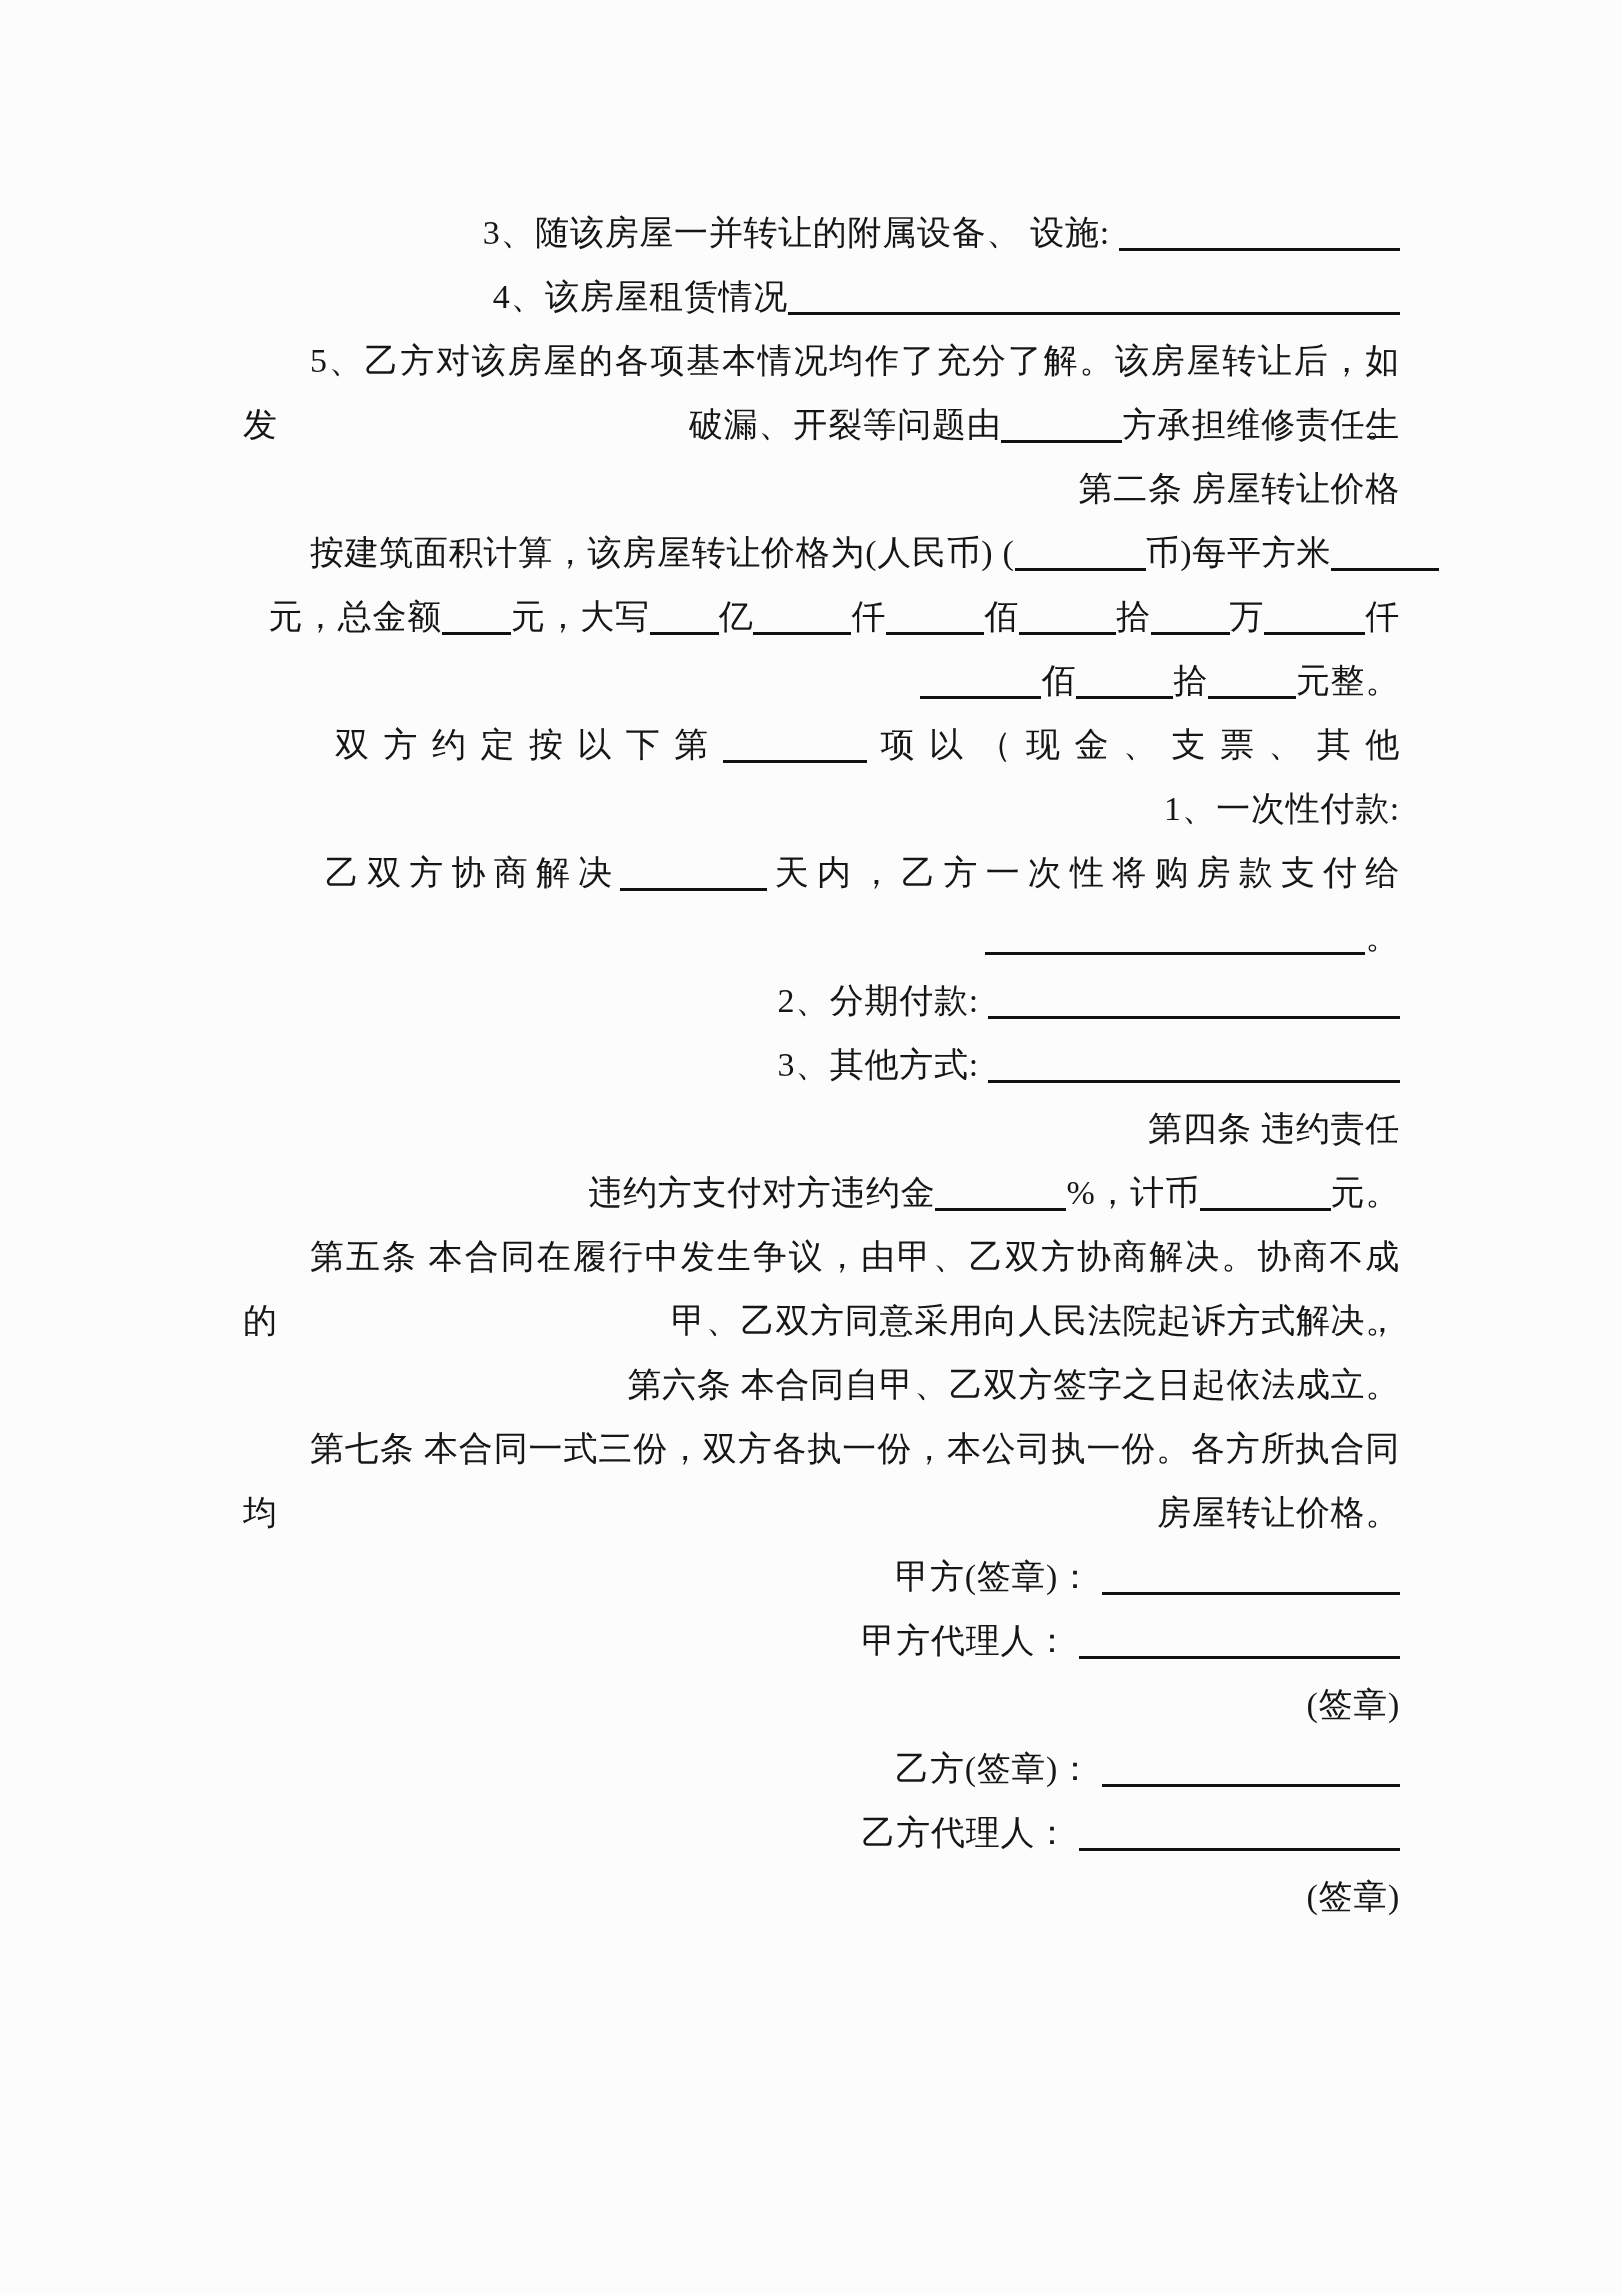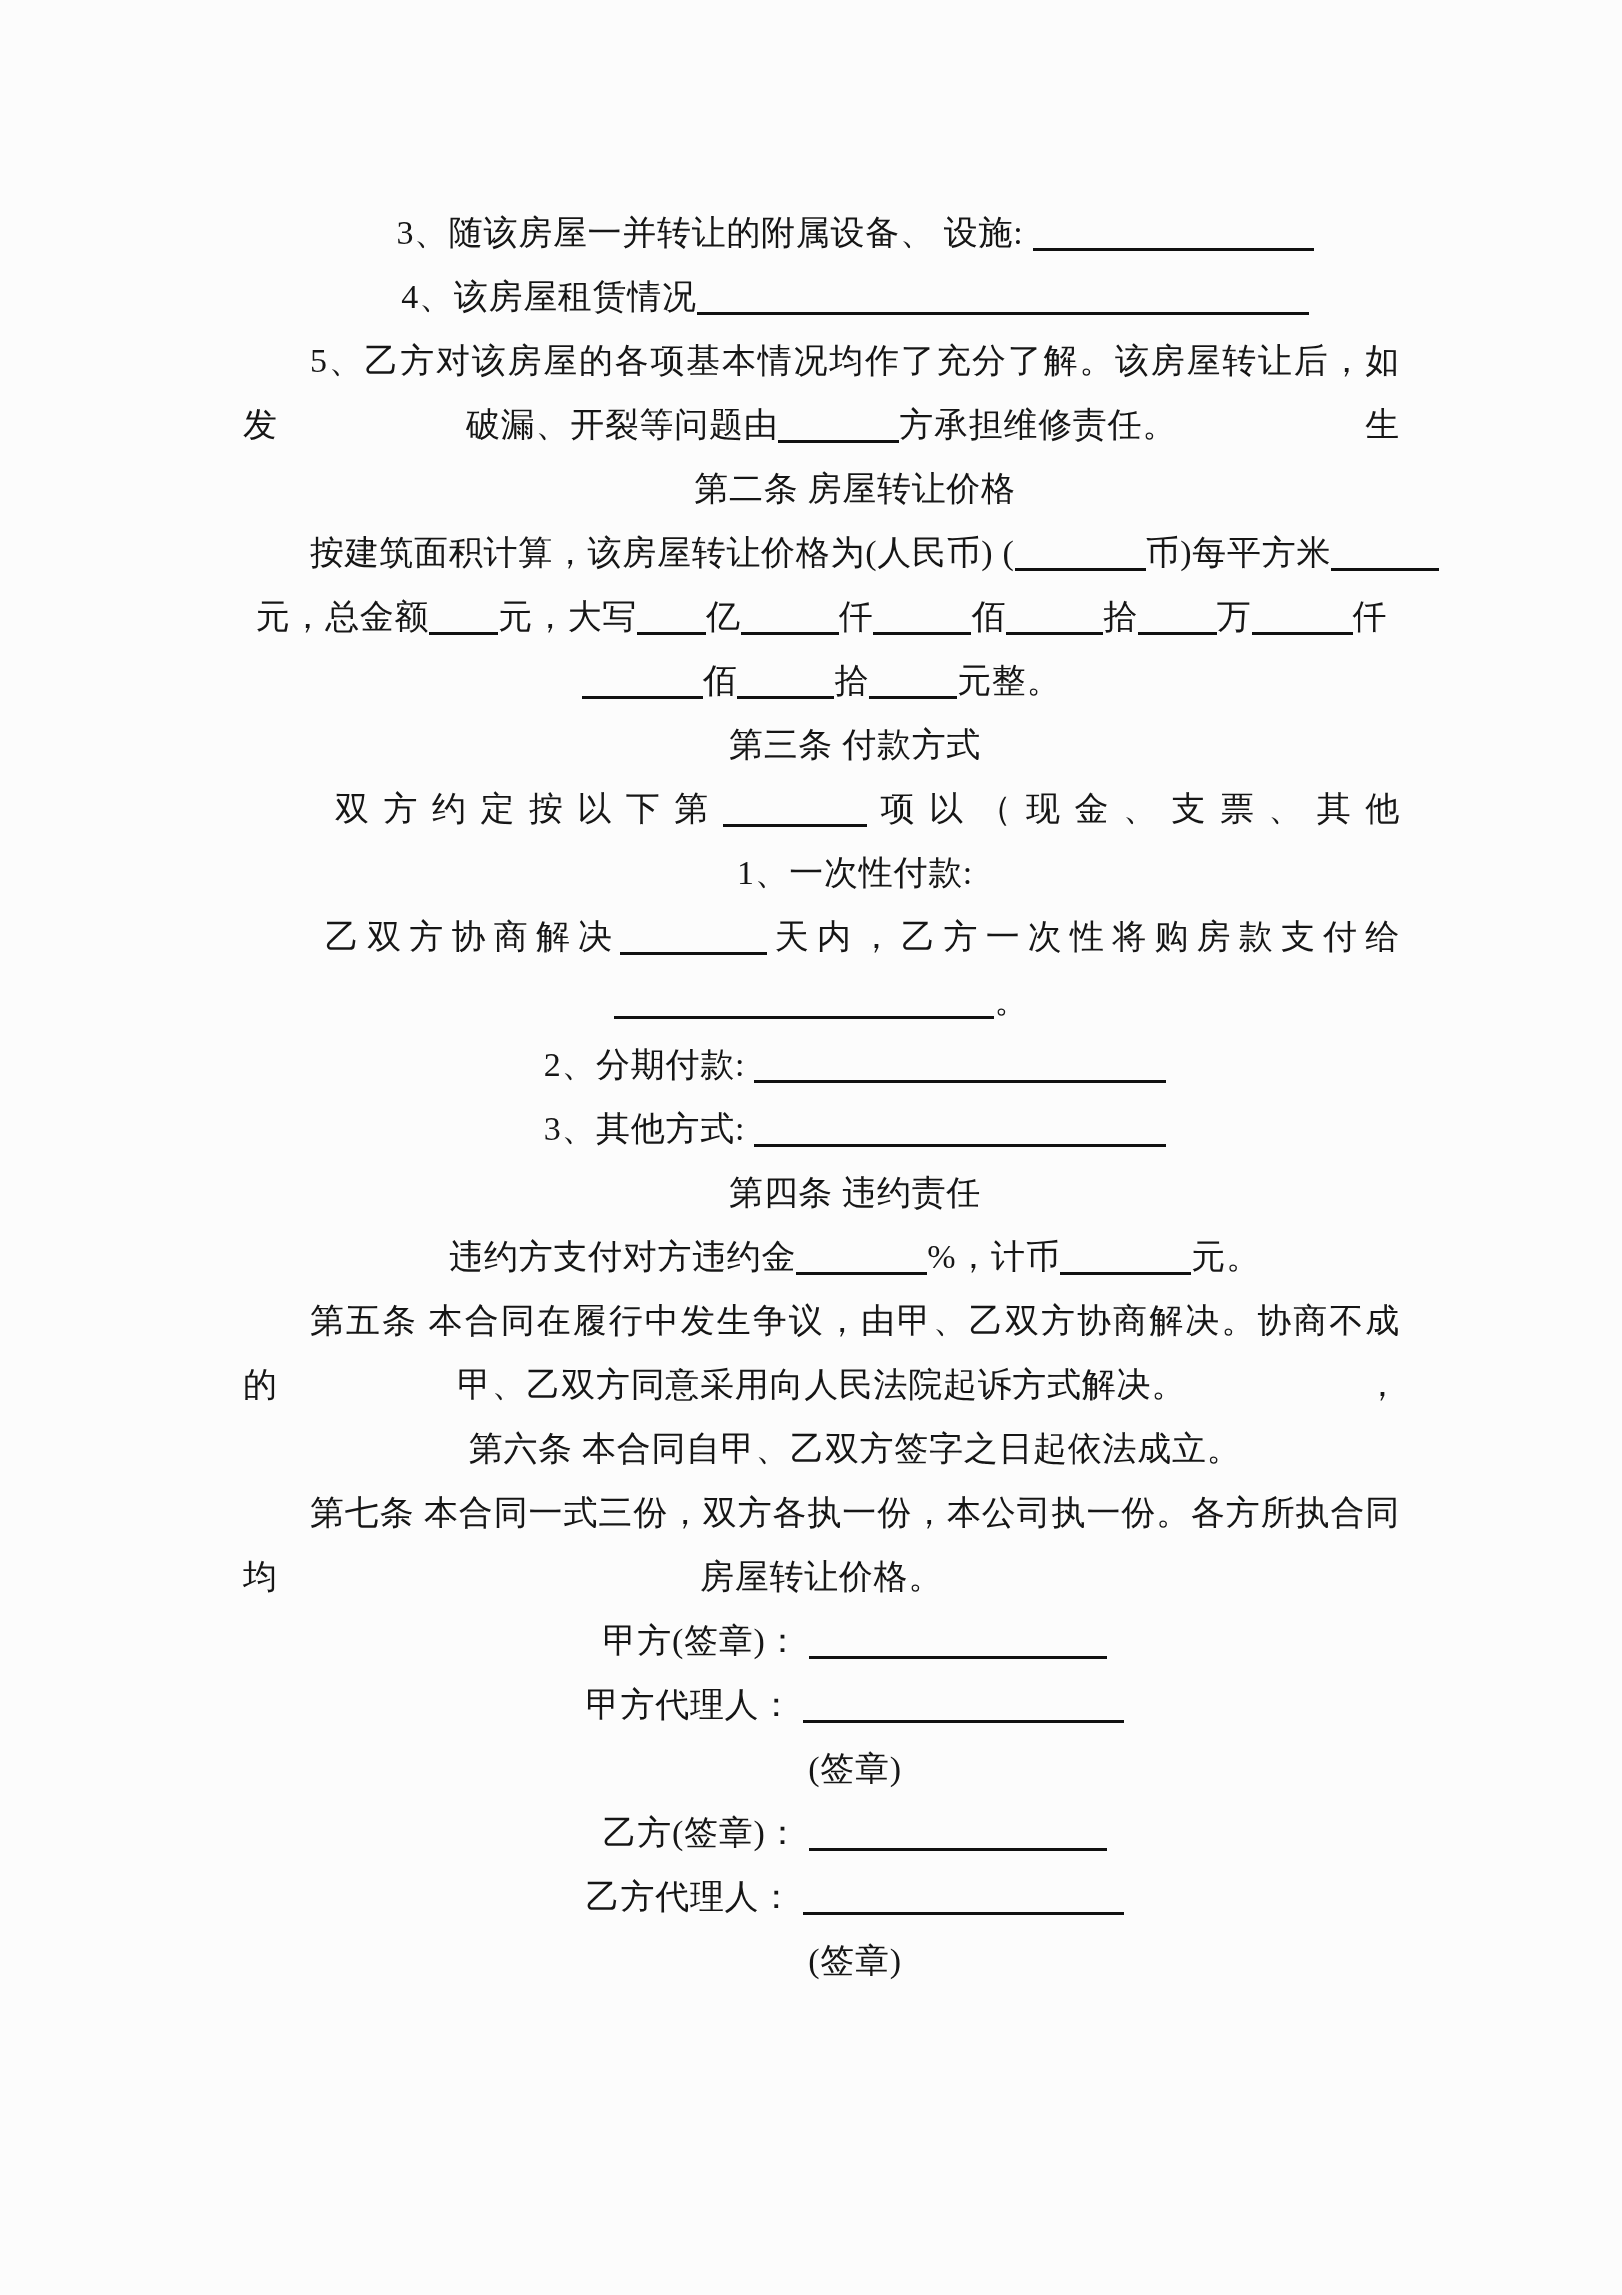--- a/index.html
+++ b/index.html
@@ -23,21 +23,21 @@
   .doc{
     position:absolute;
     left:243px;top:201px;
     width:1157px;
   }
   .line{
     height:64px;
     line-height:64px;
     font-size:34px;
     white-space:nowrap;
-    text-align:center;
+    text-align:right;
   }
   .line.ind{ text-indent:67px; }
   .line.spread{
     white-space:normal;
     text-align:justify;
     text-align-last:justify;
   }
   .t{ letter-spacing:0.7px; }
   .bl{
     display:inline-block;
@@ -52,21 +52,20 @@
 <div class="page">
   <section class="doc" id="doc">
       <div class="line ind"><span class="t">3、随该房屋一并转让的附属设备、 设施: </span><span class="bl" style="width: 281px;"></span></div>
       <div class="line ind"><span class="t">4、该房屋租赁情况</span><span class="bl" style="width: 612px;"></span></div>
       <div class="line ind spread"><span class="t">5、乙方对该房屋的各项基本情况均作了充分了解。该房屋转让后，如发生</span></div>
       <div class="line"><span class="t">破漏、开裂等问题由</span><span class="bl" style="width: 121px;"></span><span class="t">方承担维修责任。</span></div>
       <div class="line ind"><span class="t">第二条 房屋转让价格</span></div>
       <div class="line ind"><span class="t">按建筑面积计算，该房屋转让价格为(人民币) (</span><span class="bl" style="width: 131px;"></span><span class="t">币)每平方米</span><span class="bl" style="width: 108px;"></span></div>
       <div class="line"><span class="t">元，总金额</span><span class="bl" style="width: 69px;"></span><span class="t">元，大写</span><span class="bl" style="width: 69px;"></span><span class="t">亿</span><span class="bl" style="width: 98px;"></span><span class="t">仟</span><span class="bl" style="width: 98px;"></span><span class="t">佰</span><span class="bl" style="width: 97px;"></span><span class="t">拾</span><span class="bl" style="width: 79px;"></span><span class="t">万</span><span class="bl" style="width: 101px;"></span><span class="t">仟</span></div>
       <div class="line"><span class="bl" style="width: 121px;"></span><span class="t">佰</span><span class="bl" style="width: 97px;"></span><span class="t">拾</span><span class="bl" style="width: 88px;"></span><span class="t">元整。</span></div>
-      <div class="line ind"><span class="t">第三条 付款方式</span></div>
       <div class="line spread" style="padding-left: 92px;"><span class="t">双方约定按以下第</span><span class="bl" style="width: 144px;"></span><span class="t">项以（现金、支票、其他</span></div>
       <div class="line ind"><span class="t">1、一次性付款:</span></div>
       <div class="line spread" style="padding-left: 82px;"><span class="t">乙双方协商解决</span><span class="bl" style="width: 147px;"></span><span class="t">天内，乙方一次性将购房款支付给</span></div>
       <div class="line"><span class="bl" style="width: 380px;"></span><span class="t">。</span></div>
       <div class="line ind"><span class="t">2、分期付款: </span><span class="bl" style="width: 412px;"></span></div>
       <div class="line ind"><span class="t">3、其他方式: </span><span class="bl" style="width: 412px;"></span></div>
       <div class="line ind"><span class="t">第四条 违约责任</span></div>
       <div class="line ind"><span class="t">违约方支付对方违约金</span><span class="bl" style="width: 131px;"></span><span class="t">%，计币</span><span class="bl" style="width: 131px;"></span><span class="t">元。</span></div>
       <div class="line ind spread"><span class="t">第五条 本合同在履行中发生争议，由甲、乙双方协商解决。协商不成的，</span></div>
       <div class="line"><span class="t">甲、乙双方同意采用向人民法院起诉方式解决。</span></div>

